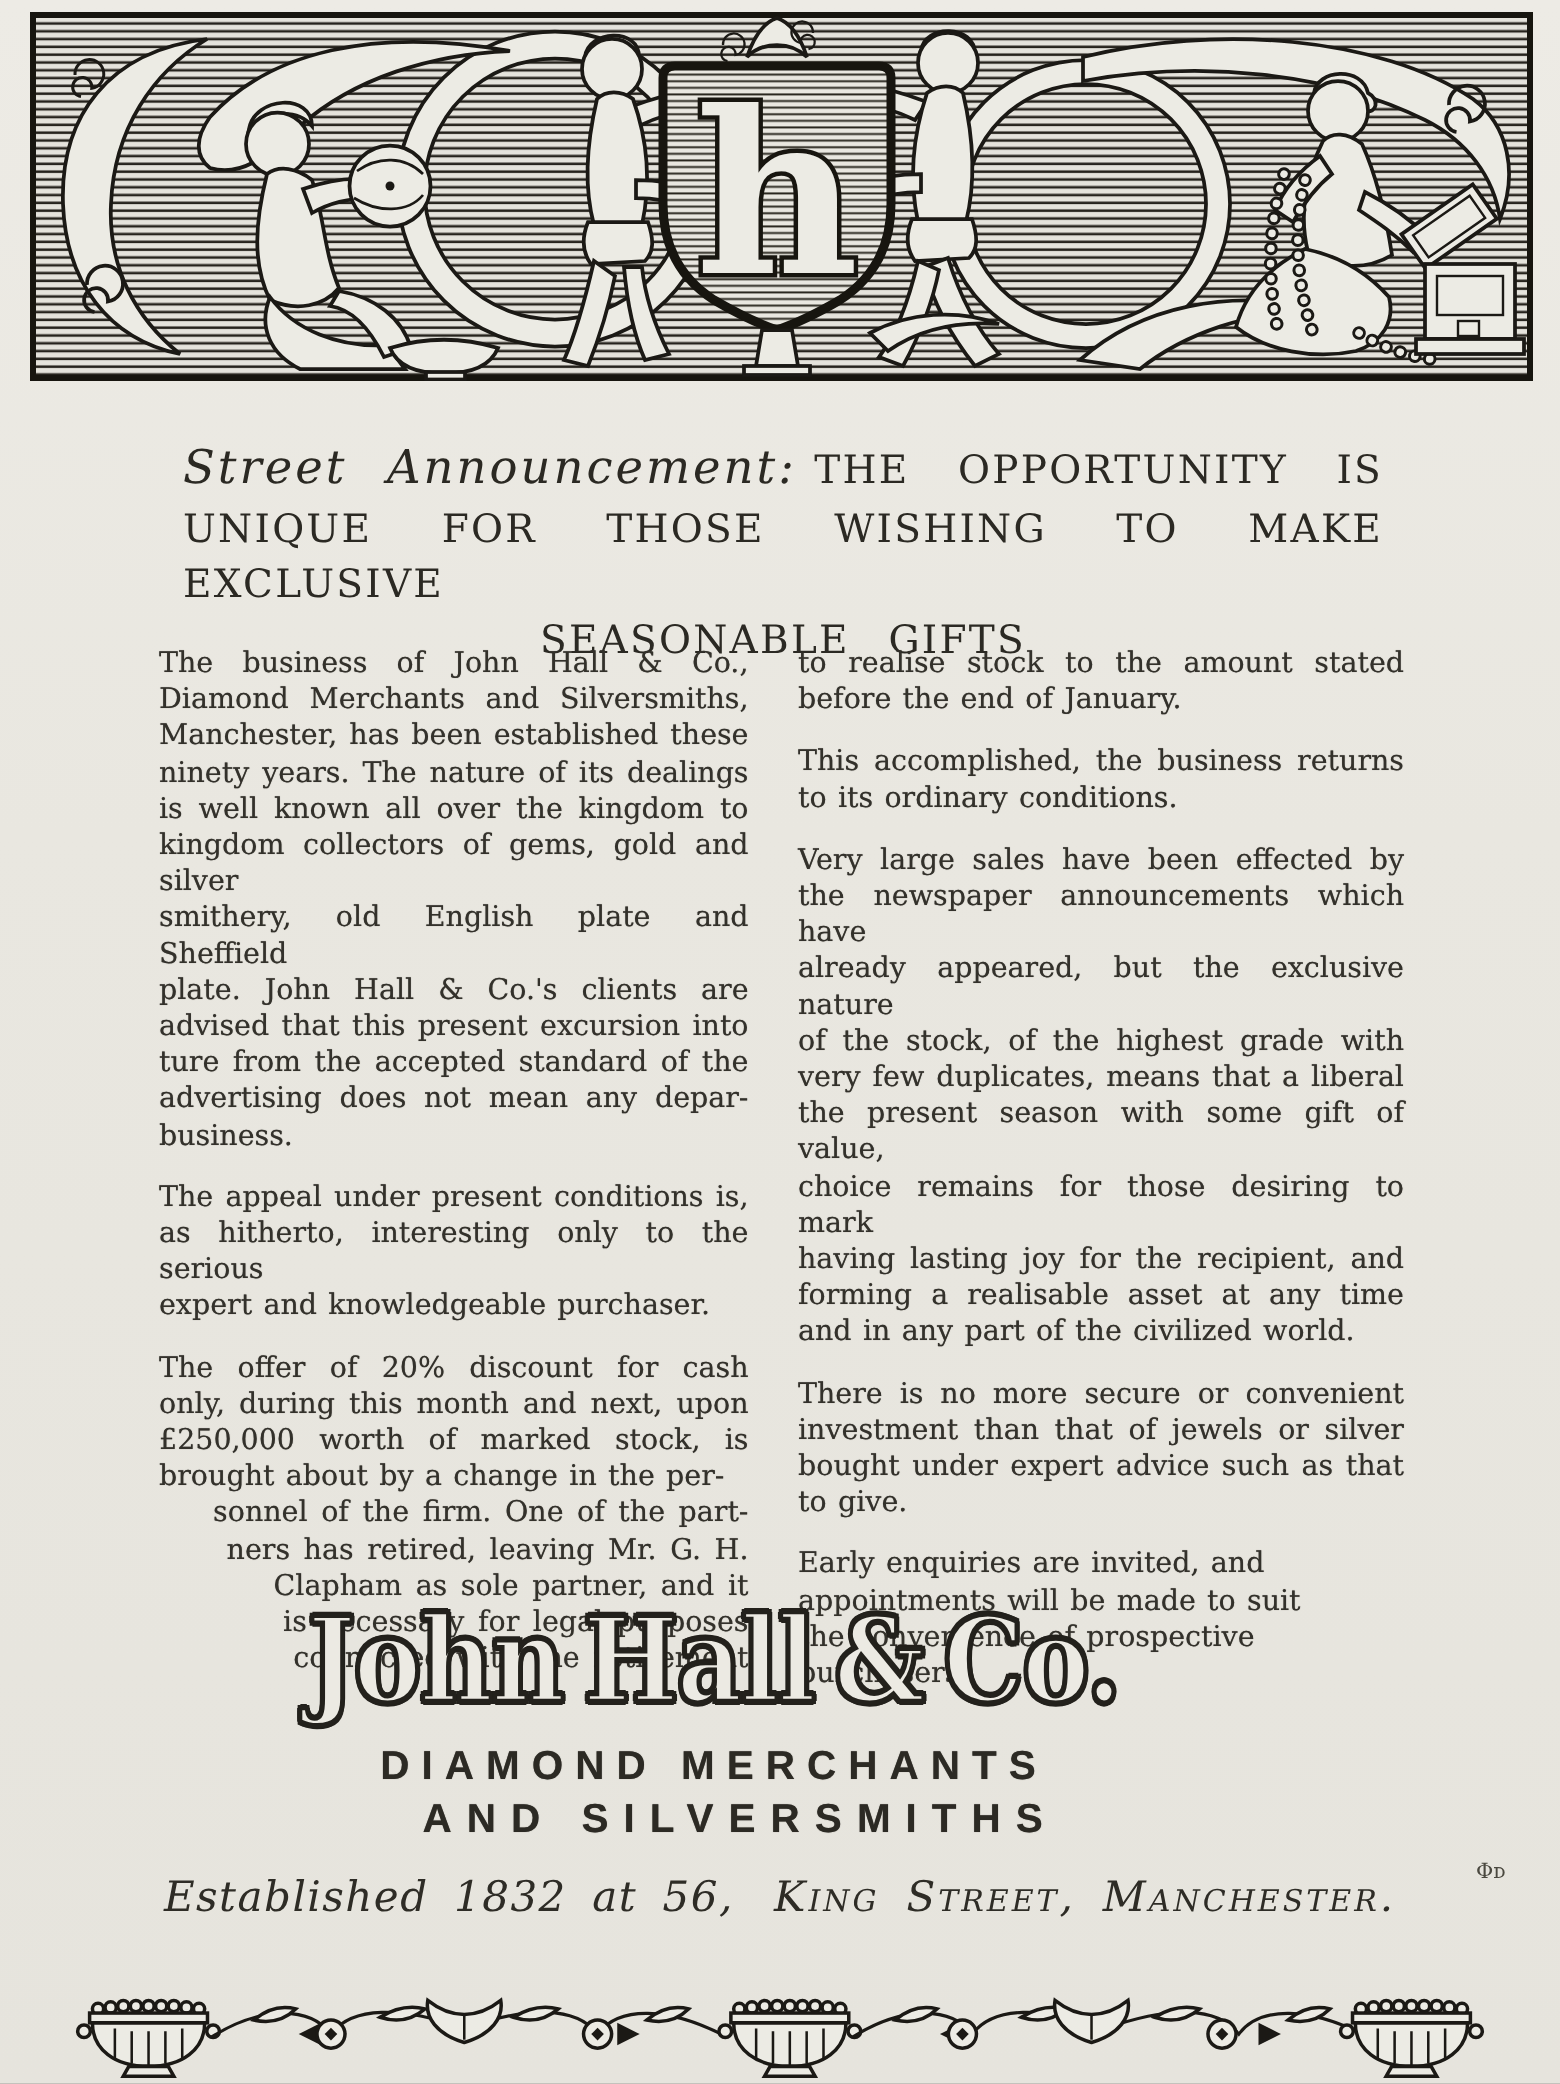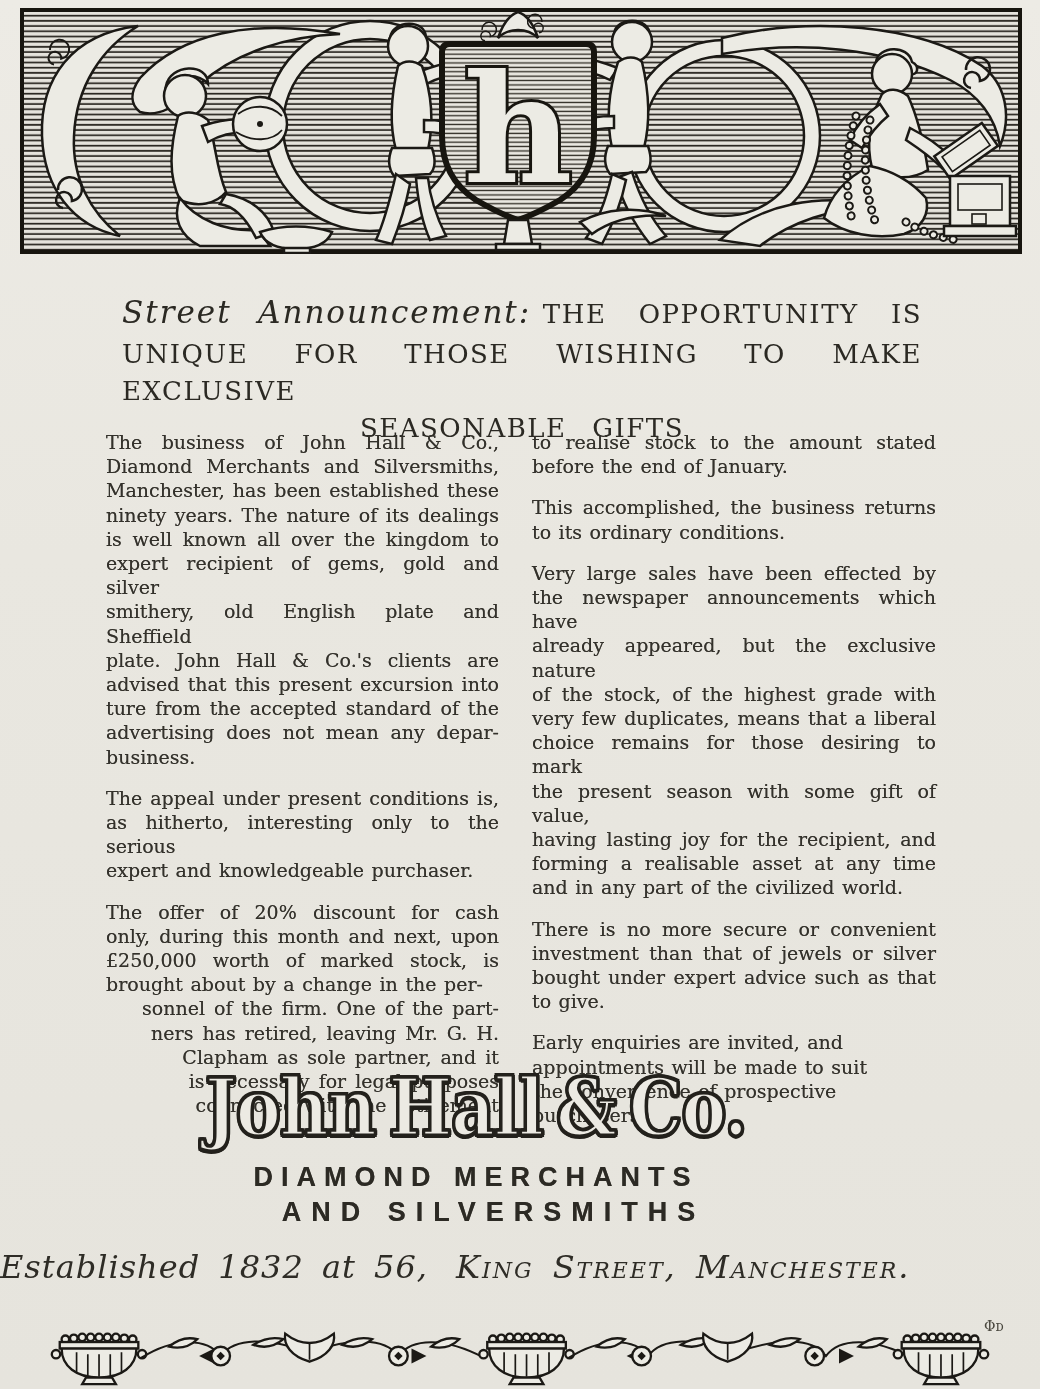--- a/index.html
+++ b/index.html
@@ -44,26 +44,26 @@
     text-shadow:-2px -2px 0 #23211c,2px -2px 0 #23211c,-2px 2px 0 #23211c,2px 2px 0 #23211c,
                 0 -2.5px 0 #23211c,0 2.5px 0 #23211c,-2.5px 0 0 #23211c,2.5px 0 0 #23211c;
     transform:scaleX(0.86);transform-origin:center;
   }
   .logo-sub{
     font-family:"Liberation Sans",sans-serif;font-weight:700;font-size:27px;
     letter-spacing:8px;color:#2c2a24;margin-top:8px;text-shadow:0 0 0.5px rgba(44,42,36,0.7);
   }
   .logo-sub2{letter-spacing:10px;margin-top:4px;padding-left:35px;}
   
-  .established{position:absolute;left:0;top:1248px;width:1040px;
-    font-style:italic;font-size:32px;color:#2e2c26;letter-spacing:1px;word-spacing:7px;}
+  .established{position:absolute;left:0;top:1248px;width:1040px;text-align:center;
+    font-style:italic;font-size:28px;color:#2e2c26;letter-spacing:1px;word-spacing:7px;}
   .est-prefix{margin-right:10px;}
   .est-address{font-variant:small-caps;letter-spacing:2px;}
   
-  .artist-mark{position:absolute;left:984px;top:1318px;font-size:14px;color:#4a483f;
+  .artist-mark{position:absolute;left:984px;top:1240px;font-size:14px;color:#4a483f;
     font-family:"DejaVu Serif",serif;}
   .frieze{position:absolute;left:0;top:1328px;width:1040px;height:58px;}
 </style>
 </head>
 <body>
 
 <div class="page">
 
   <svg class="banner" viewBox="0 0 1002 246">
     <defs>
@@ -193,21 +193,21 @@
     <div class="hl-line hl-center hl-caps">SEASONABLE GIFTS</div>
   </div>
 
   <div class="col col-left">
     <div class="para">
         <div class="tline">The business of John Hall &amp; Co.,</div>
         <div class="tline">Diamond Merchants and Silversmiths,</div>
         <div class="tline">Manchester, has been established these</div>
         <div class="tline">ninety years. The nature of its dealings</div>
         <div class="tline">is well known all over the kingdom to</div>
-        <div class="tline">expert recipient of gems, gold and silver</div>
+        <div class="tline">kingdom collectors of gems, gold and silver</div>
         <div class="tline">smithery, old English plate and Sheffield</div>
         <div class="tline">plate. John Hall &amp; Co.'s clients are</div>
         <div class="tline">advised that this present excursion into</div>
         <div class="tline">ture from the accepted standard of the</div>
         <div class="tline">advertising does not mean any depar-</div>
         <div class="tline last">business.</div>
       </div>
     <div class="para">
         <div class="tline">The appeal under present conditions is,</div>
         <div class="tline">as hitherto, interesting only to the serious</div>
@@ -236,22 +236,22 @@
     <div class="para">
         <div class="tline">This accomplished, the business returns</div>
         <div class="tline last">to its ordinary conditions.</div>
       </div>
     <div class="para">
         <div class="tline">Very large sales have been effected by</div>
         <div class="tline">the newspaper announcements which have</div>
         <div class="tline">already appeared, but the exclusive nature</div>
         <div class="tline">of the stock, of the highest grade with</div>
         <div class="tline">very few duplicates, means that a liberal</div>
+        <div class="tline">the present season with some gift of value,</div>
         <div class="tline">choice remains for those desiring to mark</div>
-        <div class="tline">the present season with some gift of value,</div>
         <div class="tline">having lasting joy for the recipient, and</div>
         <div class="tline">forming a realisable asset at any time</div>
         <div class="tline last">and in any part of the civilized world.</div>
       </div>
     <div class="para">
         <div class="tline">There is no more secure or convenient</div>
         <div class="tline">investment than that of jewels or silver</div>
         <div class="tline">bought under expert advice such as that</div>
         <div class="tline last">to give.</div>
       </div>

